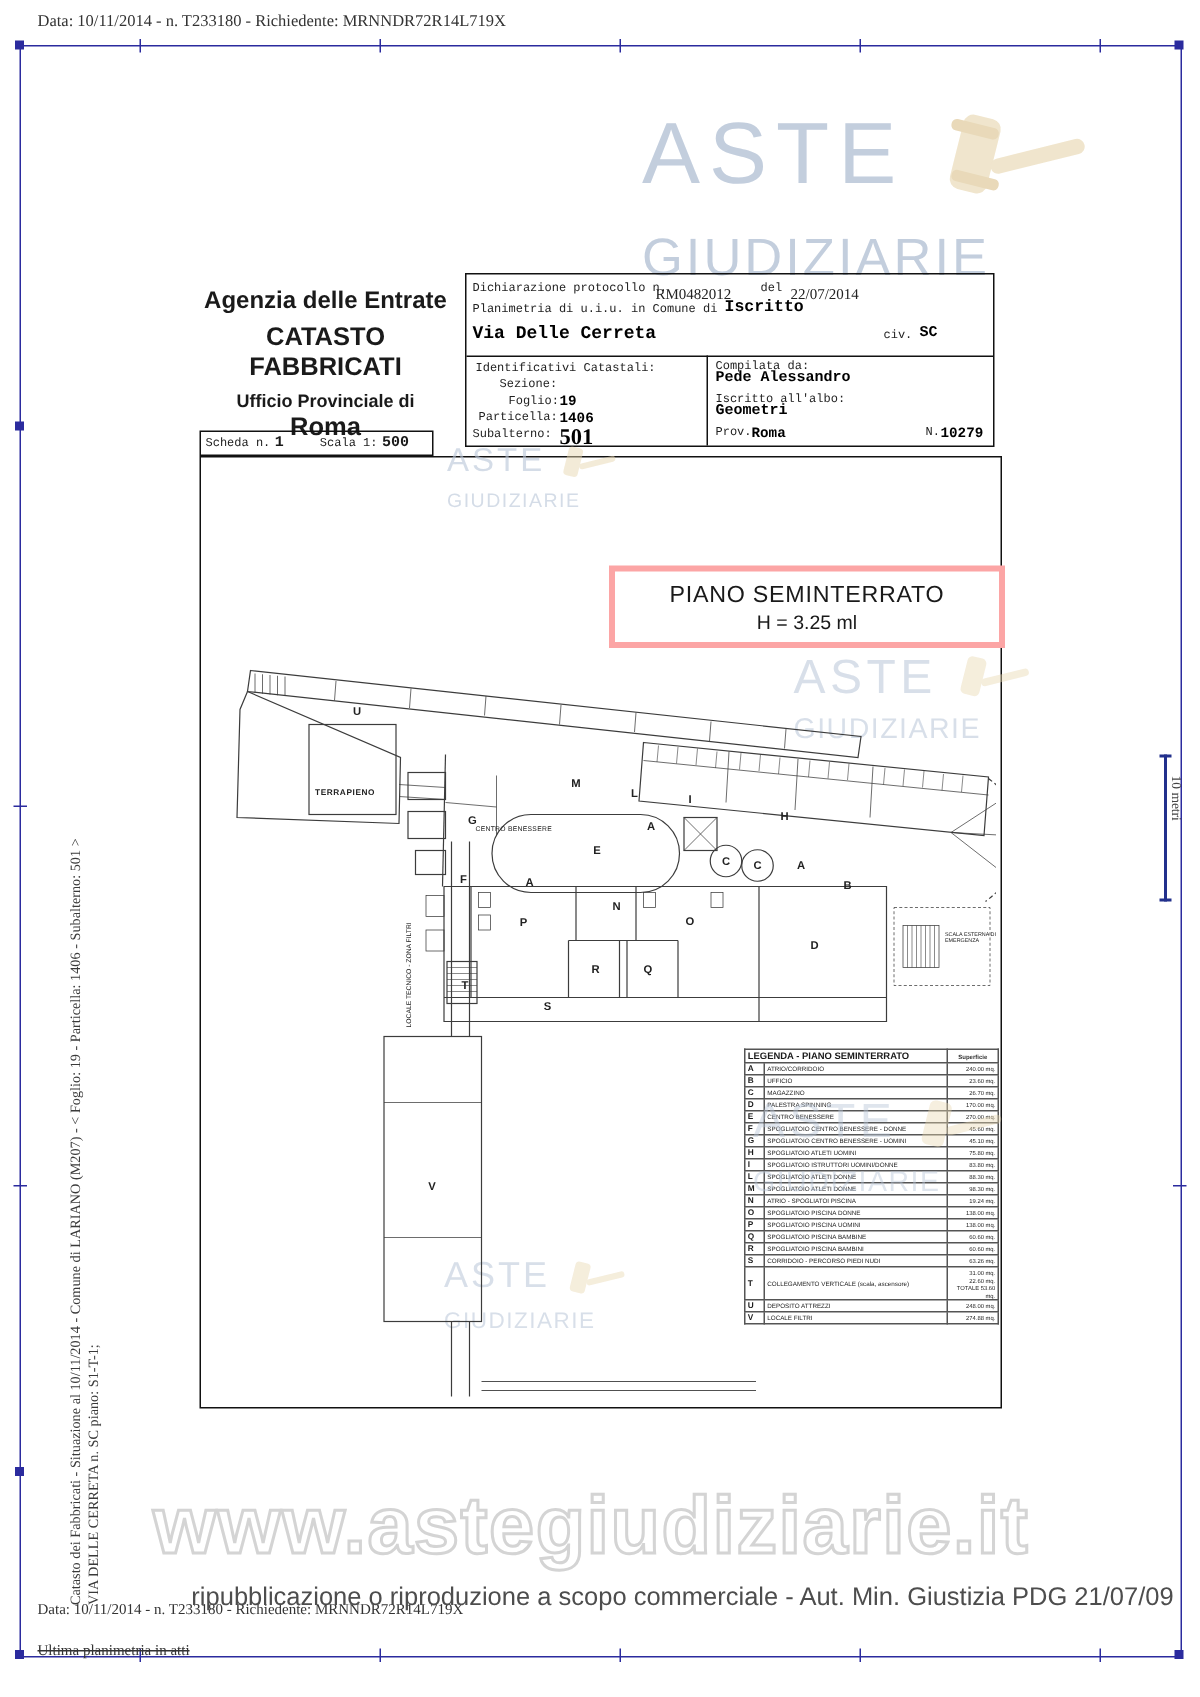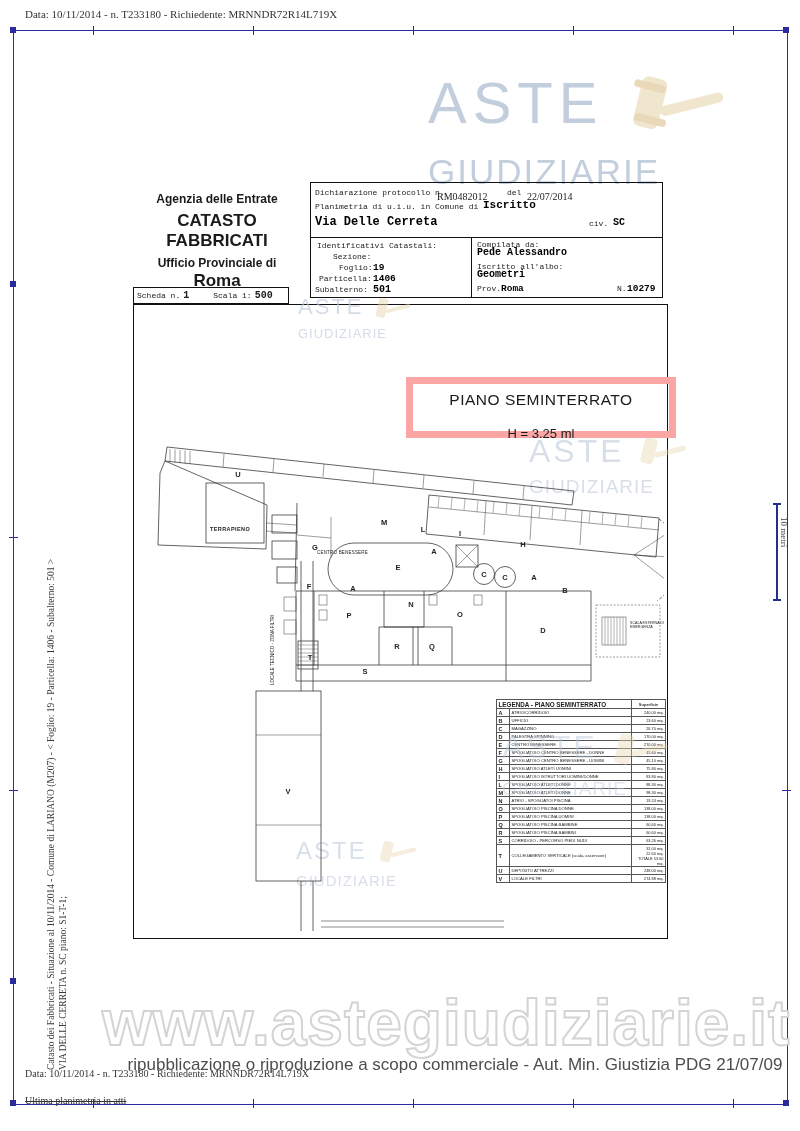--- a/index.html
+++ b/index.html
@@ -24,43 +24,43 @@
   .logo-xl .giud{font-size:35px;letter-spacing:2px;margin-top:4px;}
   .logo-md .aste{font-size:32px;letter-spacing:3px;}
   .logo-md .giud{font-size:19px;letter-spacing:1px;margin-top:2px;}
   .logo-sm .aste{font-size:24px;letter-spacing:2px;}
   .logo-sm .giud{font-size:15px;letter-spacing:1px;margin-top:2px;}
   .logo-xs .aste{font-size:22px;letter-spacing:2px;}
   .logo-xs .giud{font-size:13px;letter-spacing:1px;margin-top:1px;}
 
   
   .agency{position:absolute;left:133px;top:192px;width:168px;text-align:center;font-weight:bold;}
-  .agency .a1{font-size:12px;}
+  .agency .a1{font-size:16px;}
   .agency .a2{font-size:17px;margin-top:5px;}
   .agency .a3{font-size:12px;margin-top:5px;}
   .agency .a4{font-size:17px;margin-top:1px;}
   .scheda-box{position:absolute;left:133px;top:287px;width:154px;height:15px;border:1px solid #111;
               font-size:8px;display:flex;align-items:center;}
   .scheda-box .lbl{font-family:"Liberation Mono",monospace;}
   .scheda-box .val{font-weight:bold;font-size:10px;font-family:"Liberation Mono",monospace;}
 
   
   .decl-box{position:absolute;left:310px;top:182px;width:351px;height:114px;border:1px solid #111;}
   .decl-box .hline{position:absolute;left:0;right:0;top:54px;height:1px;background:#111;}
   .decl-box .vline{position:absolute;left:160px;top:54px;bottom:0;width:1px;background:#111;}
   .dl{position:absolute;font-family:"Liberation Mono",monospace;font-size:8px;color:#222;}
   .dv{position:absolute;font-family:"Liberation Mono",monospace;font-weight:bold;color:#000;}
   .dserif{position:absolute;font-family:"Liberation Serif",serif;font-size:10px;color:#222;}
 
   
   .plan-box{position:absolute;left:133px;top:304px;width:533px;height:633px;border:1.5px solid #111;}
-  .title-box{position:absolute;left:272px;top:72px;width:256px;height:47px;border:7px solid #fca5a5;
+  .title-box{position:absolute;left:272px;top:72px;width:256px;height:47px;border:4px solid #fca5a5;
              text-align:center;}
   .title-box .t1{font-size:15.5px;margin-top:7px;letter-spacing:.5px;}
-  .title-box .t2{font-size:13px;margin-top:17px;}
+  .title-box .t2{font-size:13px;margin-top:1px;}
   .plan-svg{position:absolute;left:0;top:0;width:530px;height:631px;}
   .room-label{position:absolute;transform:translate(-50%,-50%);font-size:7.5px;font-weight:600;color:#222;z-index:3;}
   .tiny-label{position:absolute;font-size:4.5px;color:#222;z-index:3;letter-spacing:.2px;}
   .vert-label{position:absolute;font-size:4.5px;color:#222;z-index:3;writing-mode:vertical-rl;transform:rotate(180deg);}
   .scala-ext{position:absolute;font-size:3.6px;line-height:1.2;color:#222;width:34px;z-index:3;}
 
   
   .legend{position:absolute;left:362px;top:394px;width:170px;border-collapse:collapse;z-index:2;background:transparent;}
   .legend td,.legend th{border:0.5px solid #555;padding:0.5px 1.5px;vertical-align:middle;}
   .legend .lg-title{font-size:6.3px;font-weight:bold;text-align:left;}
@@ -80,21 +80,21 @@
   .scalebar .txt{position:absolute;left:6px;top:14px;writing-mode:vertical-rl;font-size:9px;color:#444;
                  font-family:"Liberation Serif",serif;}
 
   
   .side-text{position:absolute;left:46px;top:558px;height:512px;writing-mode:vertical-rl;
              transform:rotate(180deg);font-family:"Liberation Serif",serif;font-size:9.5px;color:#3a3a3a;
              display:flex;flex-direction:column;gap:2px;}
   .side-text span{display:block;}
 
   
-  .watermark{position:absolute;left:102px;top:986px;font-size:64px;font-weight:700;letter-spacing:1px;
+  .watermark{position:absolute;left:102px;top:986px;font-size:54px;font-weight:700;letter-spacing:1px;
              color:#ffffff;-webkit-text-stroke:2px #d4d4d4;text-stroke:2px #d4d4d4;z-index:6;}
   .foot-small{position:absolute;left:25px;font-size:10px;color:#333;z-index:5;}
   .notice{position:absolute;left:120px;top:1052px;width:670px;text-align:center;font-size:17px;
           color:#4d4d4d;line-height:25px;z-index:7;}
 
   
   .gavel{display:inline-block;}
 </style>
 </head>
 <body>
@@ -182,21 +182,21 @@
     <span class="dl" style="left:278px;top:36px;">civ.</span>
     <span class="dv" style="left:302px;top:34px;font-size:10px;">SC</span>
 
     <span class="dl" style="left:6px;top:58px;">Identificativi Catastali:</span>
     <span class="dl" style="left:22px;top:69px;">Sezione:</span>
     <span class="dl" style="left:28px;top:80px;">Foglio:</span>
     <span class="dv" style="left:62px;top:79px;font-size:9.5px;">19</span>
     <span class="dl" style="left:8px;top:91px;">Particella:</span>
     <span class="dv" style="left:62px;top:90px;font-size:9.5px;">1406</span>
     <span class="dl" style="left:4px;top:102px;">Subalterno:</span>
-    <span class="dv" style="left:62px;top:101px;font-size:10px;">501</span>
+    <span class="dv" style="left:62px;top:101px;font-size:15px;font-family:Liberation Serif, serif;">501</span>
 
     <span class="dl" style="left:166px;top:57px;">Compilata da:</span>
     <span class="dv" style="left:166px;top:64px;font-size:10px;">Pede Alessandro</span>
     <span class="dl" style="left:166px;top:79px;">Iscritto all'albo:</span>
     <span class="dv" style="left:166px;top:86px;font-size:10px;">Geometri</span>
     <span class="dl" style="left:166px;top:101px;">Prov.</span>
     <span class="dv" style="left:190px;top:100px;font-size:9.5px;">Roma</span>
     <span class="dl" style="left:306px;top:101px;">N.</span>
     <span class="dv" style="left:316px;top:100px;font-size:9.5px;">10279</span>
   </div>

